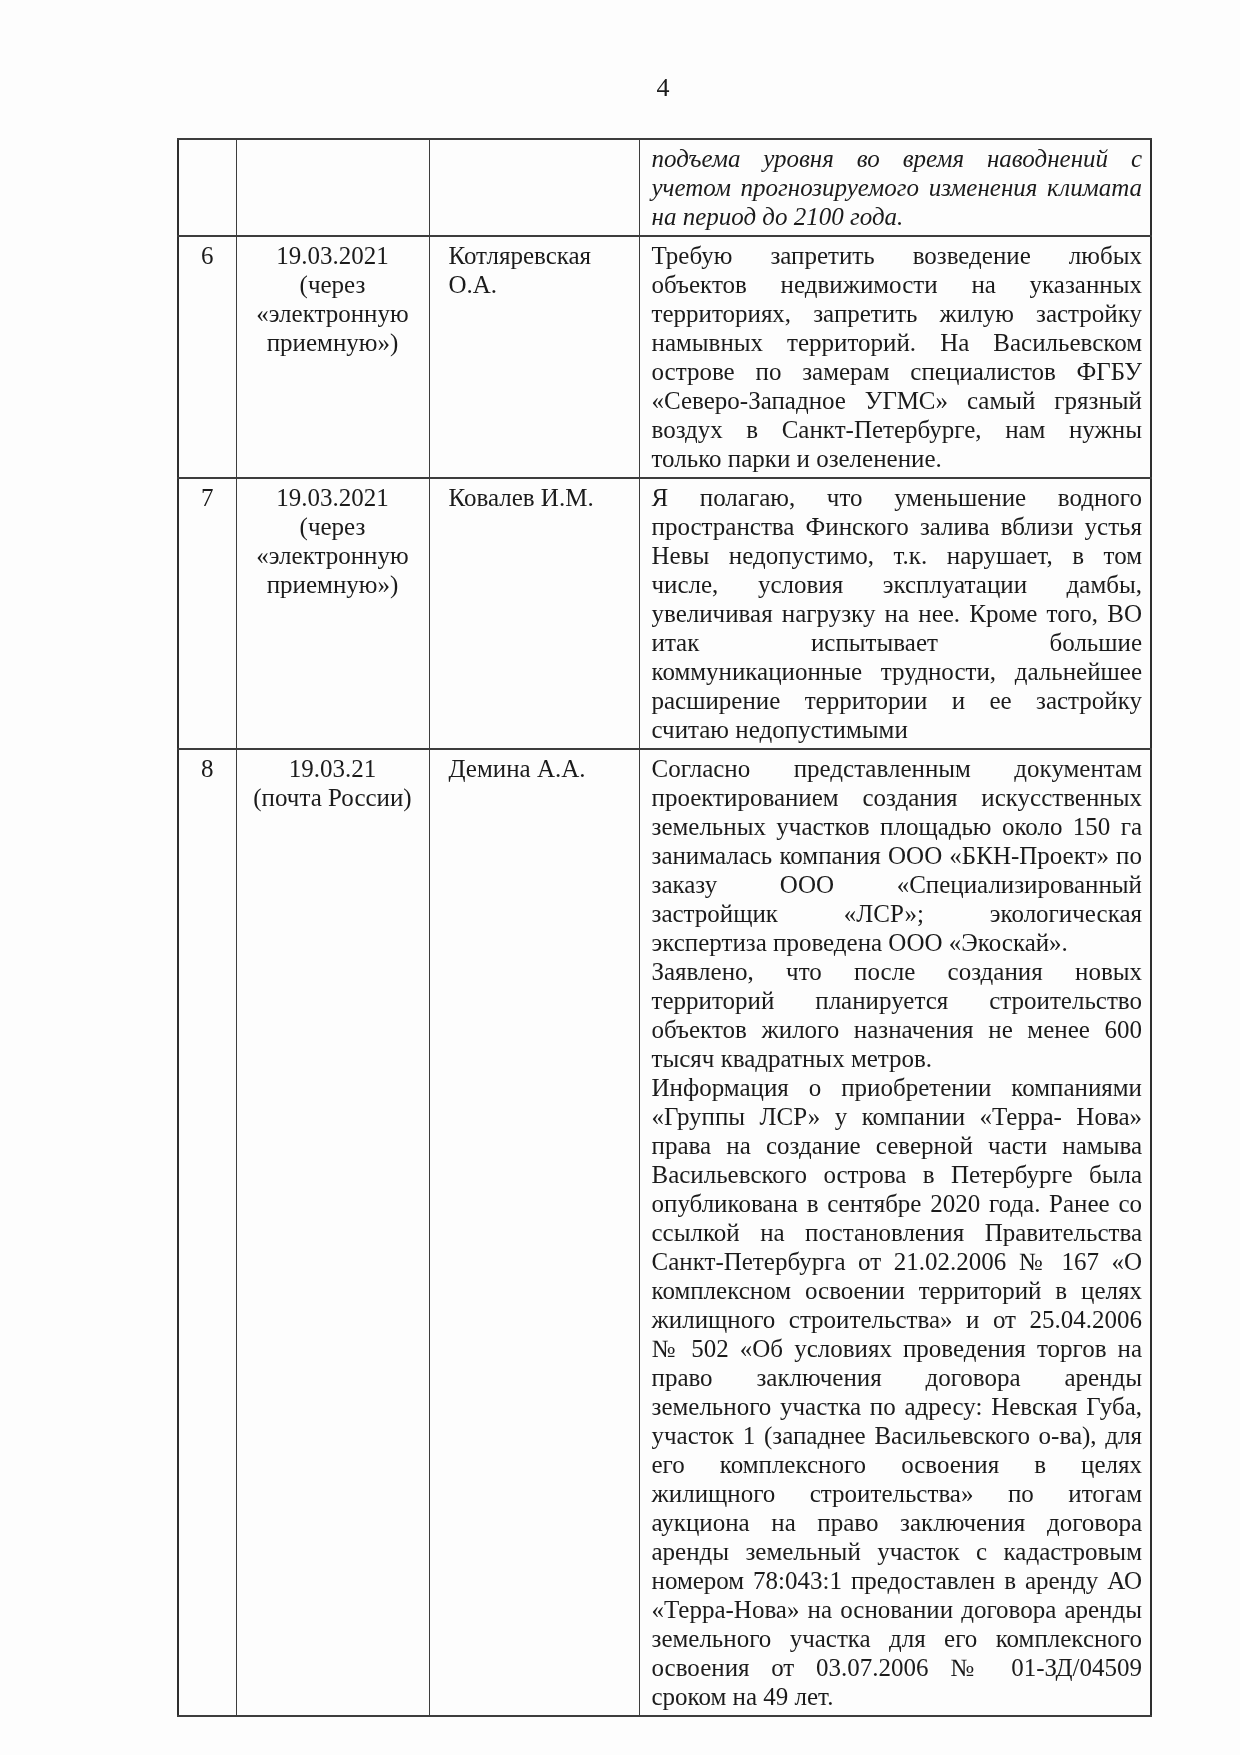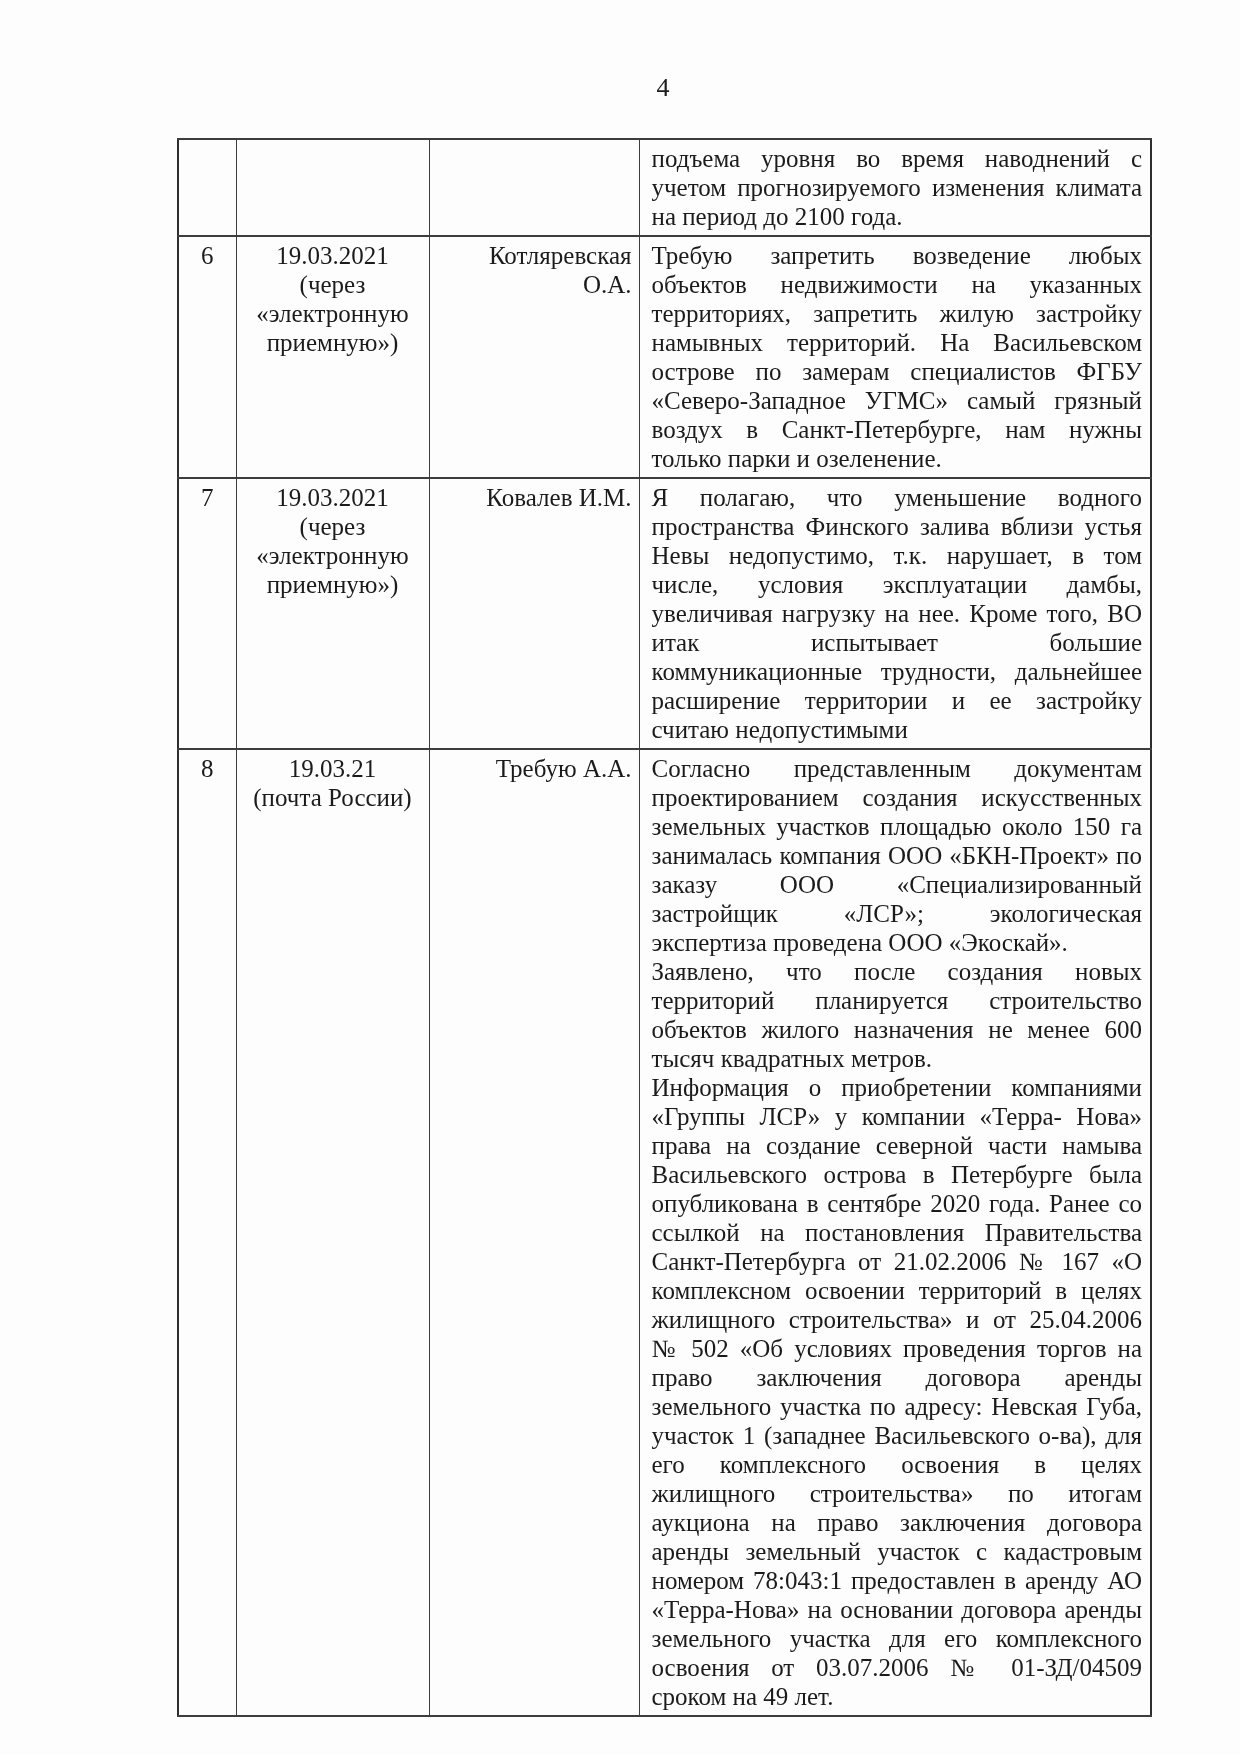--- a/index.html
+++ b/index.html
@@ -27,27 +27,27 @@
   td{
     border:1px solid #3d3d3d;
     border-top-width:2px;
     border-bottom-width:2px;
     vertical-align:top;
     font-size:25px;
     line-height:29px;
     padding:4px 8px;
     overflow:hidden;
   }
-  tr.r-cont{height:87px;}
+  tr.r-cont{height:87px;font-style:italic;}
   tr.r6{height:235px;}
   tr.r7{height:261px;}
   tr.r8{height:920px;}
   .c-num{text-align:center;padding:4px 2px;}
   .c-date{text-align:center;padding:4px 15px;}
-  .c-author{text-align:right;padding:4px 7px;}
+  .c-author{text-align:left;padding:4px 19px;}
   .c-text{text-align:justify;padding:4px 8px 4px 12px;}
   .c-text p{margin:0;}
 </style>
 </head>
 <body>
 
 <div class="page-number">4</div>
 
 <table class="doc-table">
   <colgroup>
@@ -80,21 +80,21 @@
       <td class="c-date">19.03.2021 (через «электронную приемную»)</td>
       <td class="c-author">Ковалев И.М.</td>
       <td class="c-text">
         <p>Я полагаю, что уменьшение водного пространства Финского залива вблизи устья Невы недопустимо, т.к. нарушает, в том числе, условия эксплуатации дамбы, увеличивая нагрузку на нее. Кроме того, ВО итак испытывает большие коммуникационные трудности, дальнейшее расширение территории и ее застройку считаю недопустимыми</p>
       </td>
     </tr>
 
     <tr class="r8">
       <td class="c-num">8</td>
       <td class="c-date">19.03.21 (почта России)</td>
-      <td class="c-author">Требую А.А.</td>
+      <td class="c-author">Демина А.А.</td>
       <td class="c-text">
         <p>Согласно представленным документам проектированием создания искусственных земельных участков площадью около 150 га занималась компания ООО «БКН-Проект» по заказу ООО «Специализированный застройщик «ЛСР»; экологическая экспертиза проведена ООО «Экоскай».</p>
         <p>Заявлено, что после создания новых территорий планируется строительство объектов жилого назначения не менее 600 тысяч квадратных метров.</p>
         <p>Информация о приобретении компаниями «Группы ЛСР» у компании «Терра- Нова» права на создание северной части намыва Васильевского острова в Петербурге была опубликована в сентябре 2020 года. Ранее со ссылкой на постановления Правительства Санкт-Петербурга от 21.02.2006 № 167 «О комплексном освоении территорий в целях жилищного строительства» и от 25.04.2006 № 502 «Об условиях проведения торгов на право заключения договора аренды земельного участка по адресу: Невская Губа, участок 1 (западнее Васильевского о-ва), для его комплексного освоения в целях жилищного строительства» по итогам аукциона на право заключения договора аренды земельный участок с кадастровым номером 78:043:1 предоставлен в аренду АО «Терра-Нова» на основании договора аренды земельного участка для его комплексного освоения от 03.07.2006 № 01-ЗД/04509 сроком на 49 лет.</p>
       </td>
     </tr>
   </tbody>
 </table>
 
 </body></html>

